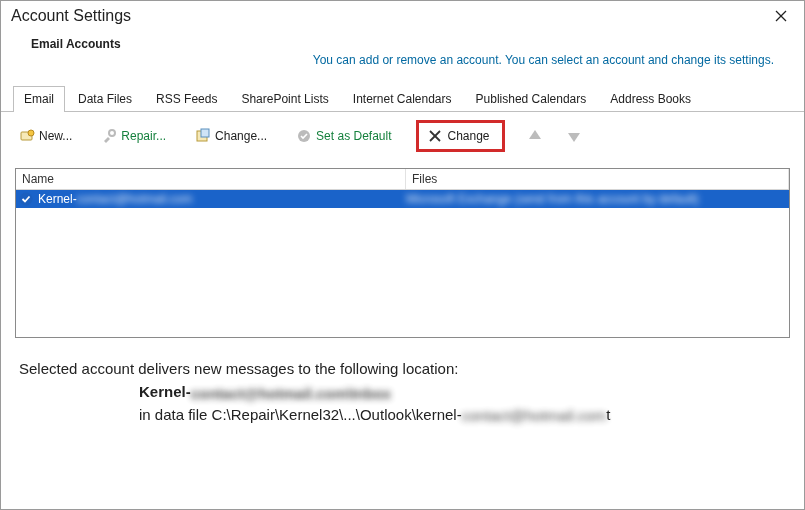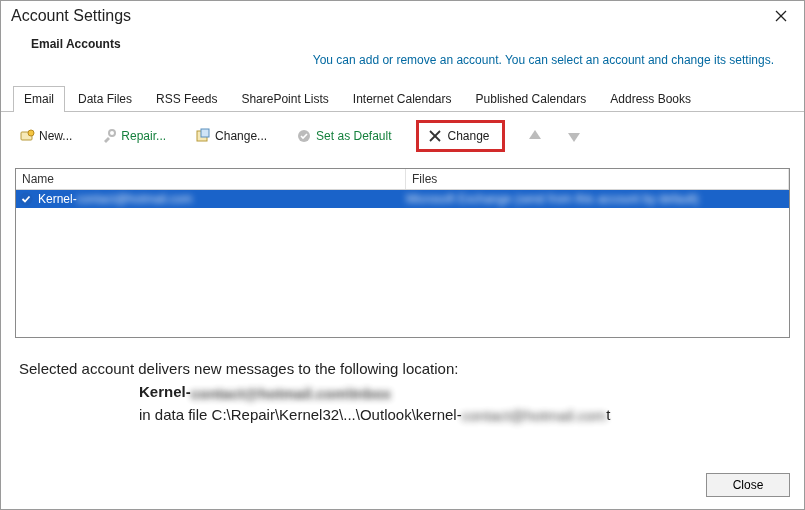--- a/index.html
+++ b/index.html
@@ -290,17 +290,14 @@
     <div class="below-indent">
       <div class="line1">
         <span class="bold">Kernel-</span><span class="bold blur-inline">contact@hotmail.com\Inbox</span>
       </div>
       <div class="line2">
         <span>in data file C:\Repair\Kernel32\...\Outlook\kernel-</span><span class="blur-inline">contact@hotmail.com</span><span>t</span>
       </div>
     </div>
   </div>
 
-  <div class="footer">
-    <button class="btn">Close</button>
-  </div>
 
 </div>
 
 </body></html>

